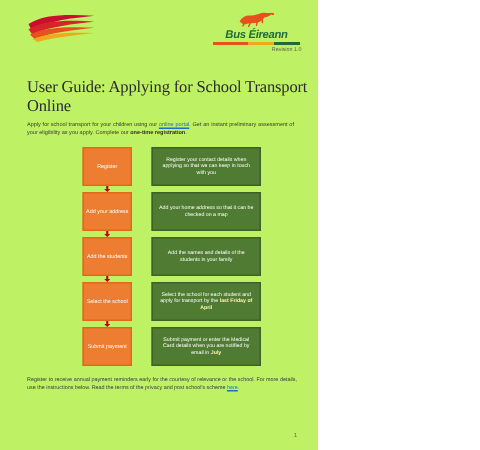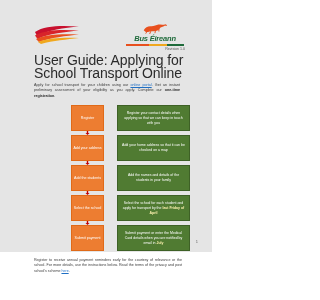--- a/index.html
+++ b/index.html
@@ -10,24 +10,24 @@
     width: 212px;
     height: 300px;
     background: #ffffff;
     font-family: "Liberation Sans", sans-serif;
     overflow: hidden;
   }
 
   .page {
     position: relative;
     width: 212px;
-    height: 252px;
-    background: #e5e5e5;
-    box-sizing: border-box;
-    padding: 16px;
+    height: 300px;
+    background: #bef264;
+    box-sizing: border-box;
+    padding: 0;
   }
 
   
   .header {
     position: relative;
     height: 38px;
     padding: 7px 12px 0 18px;
     box-sizing: border-box;
   }
   .swoosh {
@@ -71,26 +71,27 @@
     display: block;
     font-size: 3.6px;
     color: #5a5a5a;
     text-align: right;
     margin-top: 1.5px;
     padding-right: 1px;
   }
 
   
   .title {
-    font-size: 14px;
+    font-size: 11px;
     color: #2b2b2b;
     font-weight: normal;
-    margin: 0 0 0 18px;
+    margin: 14px 0 0 18px;
     line-height: 13px;
     letter-spacing: -0.1px;
+    font-family: Liberation Serif, serif;
   }
 
   
   .intro {
     margin: 3px 16px 0 18px;
     font-size: 3.7px;
     line-height: 5.4px;
     color: #3a3a3a;
     text-align: justify;
   }

